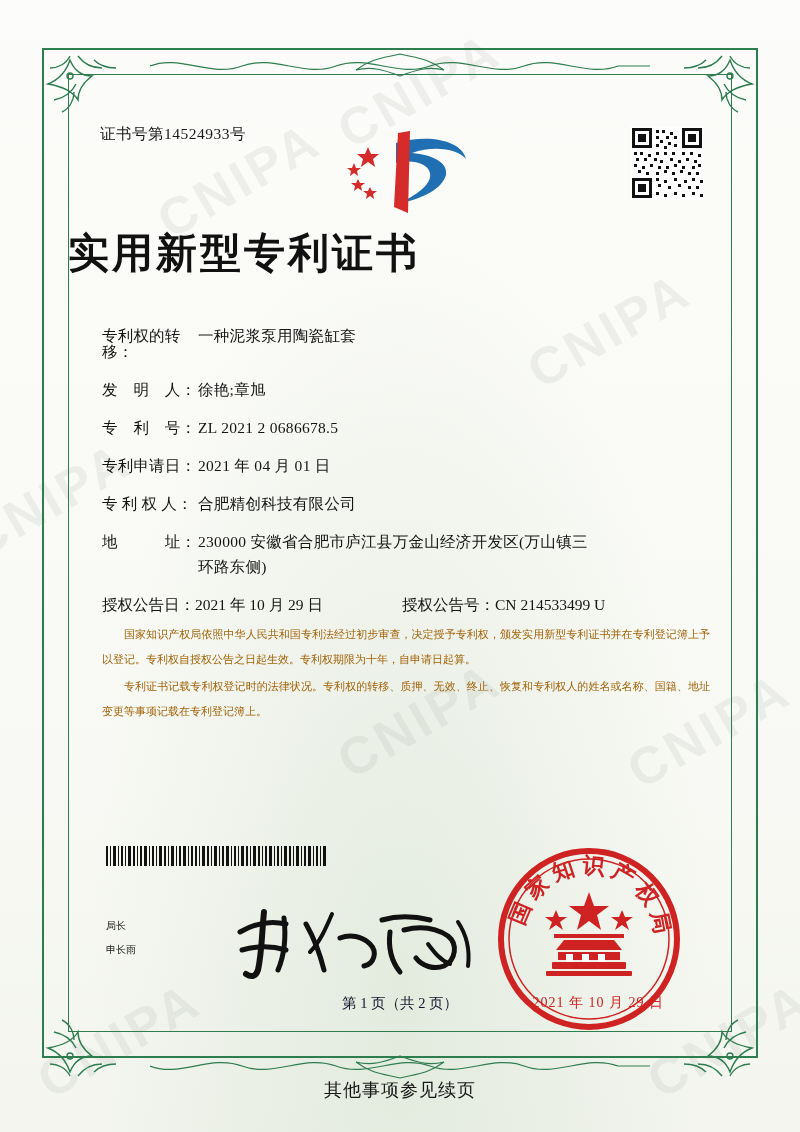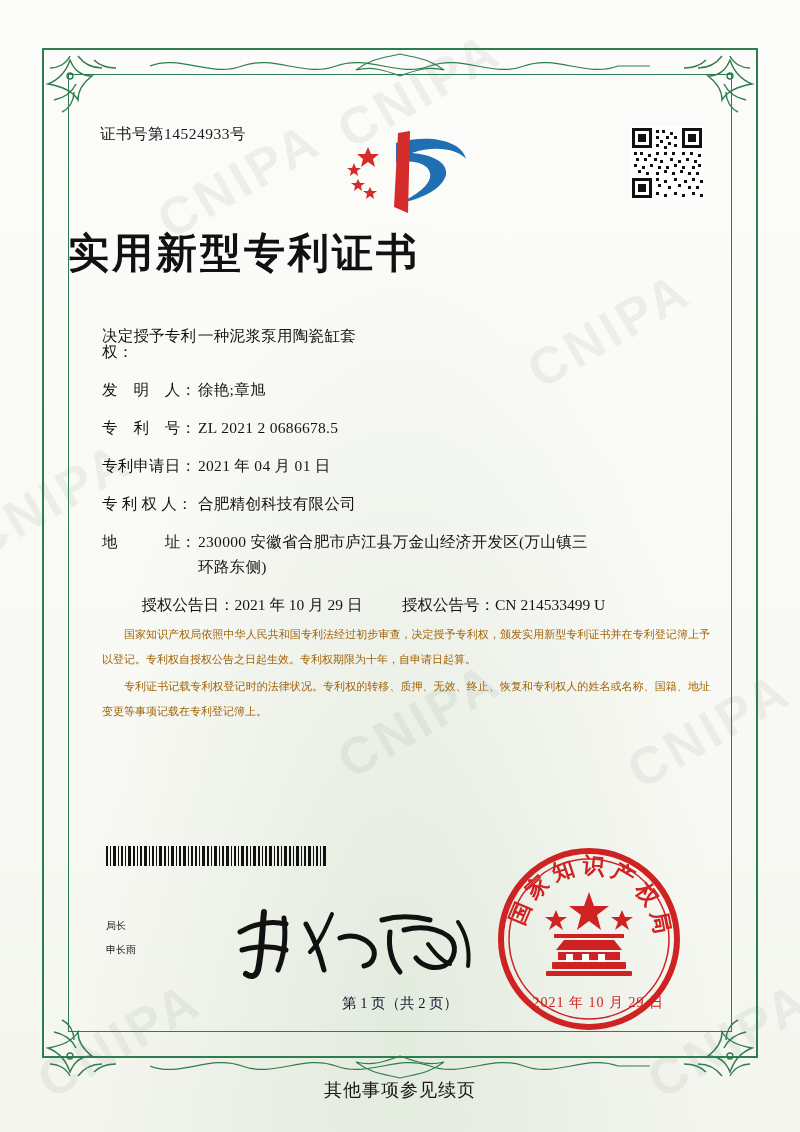--- a/index.html
+++ b/index.html
@@ -144,21 +144,21 @@
   }
   .field-value .indent2 {
     display: block;
     margin-top: 10px;
   }
   .row-inline {
     display: flex;
     align-items: baseline;
     margin-bottom: 22px;
   }
-  .inline-a { flex: 0 0 300px; text-align: center; }
+  .inline-a { flex: 0 0 300px; }
   .inline-b { flex: 1; }
   .paras {
     position: absolute;
     left: 34px; right: 22px; top: 548px;
     font-size: 11px;
     line-height: 25px;
     color: #a16207;
     text-align: justify;
   }
   .paras p {
@@ -396,21 +396,21 @@
             <rect x="62" y="66" width="3" height="3"></rect>
             <rect x="70" y="68" width="3" height="3"></rect>
         </g>
       </svg>
     </div>
 
     <div class="title">实用新型专利证书</div>
 
     <div class="fields">
       <div class="field-row">
-        <div class="field-label">决定授予专利权：</div>
+        <div class="field-label">专利权的转移：</div>
         <div class="field-value">一种泥浆泵用陶瓷缸套</div>
       </div>
       <div class="field-row">
         <div class="field-label">发　明　人：</div>
         <div class="field-value">徐艳;章旭</div>
       </div>
       <div class="field-row">
         <div class="field-label">专　利　号：</div>
         <div class="field-value">ZL 2021 2 0686678.5</div>
       </div>

